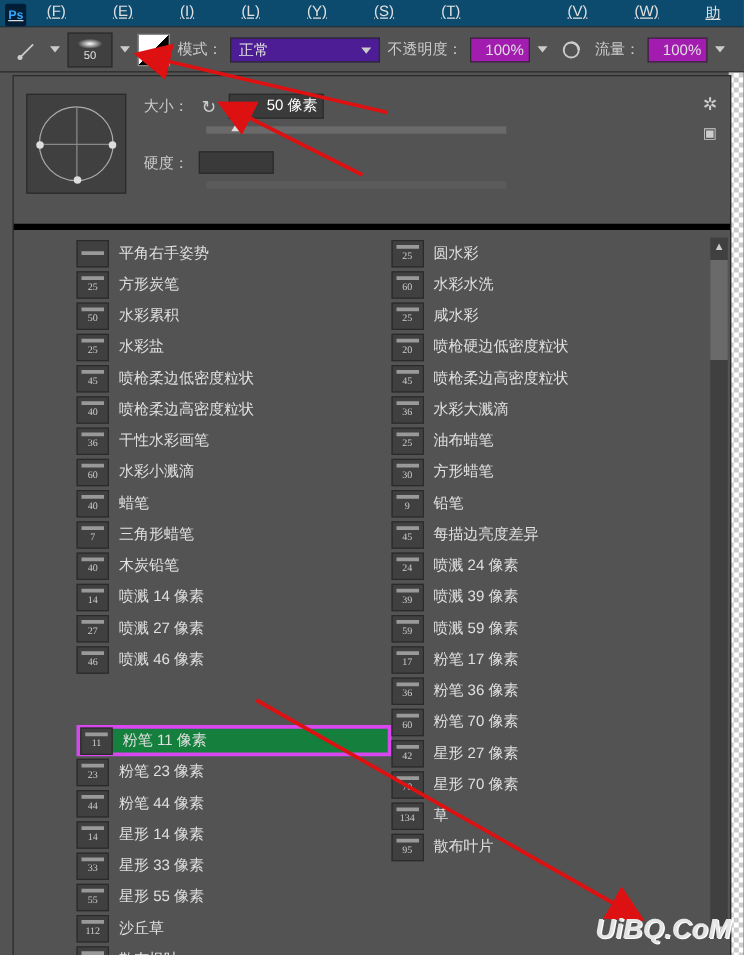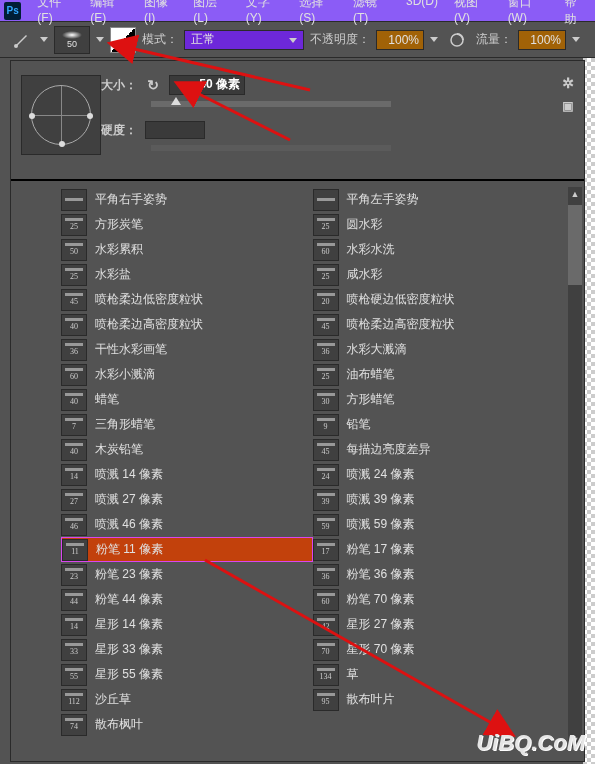--- a/index.html
+++ b/index.html
@@ -1,33 +1,33 @@
 <!DOCTYPE html>
 <html><head>
 <meta charset="utf-8">
 <style>
 * { margin: 0; padding: 0; box-sizing: border-box; }
 body { width: 595px; height: 764px; background: #535353; font-family: "Microsoft YaHei", sans-serif; font-size: 12px; color: #e0e0e0; overflow: hidden; position: relative; }
-.menubar { height: 22px; background: #8b5cf6; display: flex; align-items: center; padding-left: 4px; border-bottom: 1px solid #2a2a2a; }
+.menubar { height: 22px; background: #0c4a6e; display: flex; align-items: flex-end; padding-left: 4px; border-bottom: 1px solid #2a2a2a; text-decoration: underline; }
 .ps-icon { width: 18px; height: 18px; background: #001e36; border-radius: 2px; display: flex; align-items: center; justify-content: center; color: #31a8ff; font-size: 10px; font-weight: bold; margin-right: 8px; }
 .menu-item { padding: 2px 8px; cursor: pointer; }
 .toolbar { height: 36px; background: #535353; display: flex; align-items: center; padding: 0 8px; border-bottom: 1px solid #2a2a2a; gap: 6px; }
 .tool-icon { width: 26px; height: 26px; display: flex; align-items: center; justify-content: center; }
 .chevron { width: 0; height: 0; border-left: 4px solid transparent; border-right: 4px solid transparent; border-top: 5px solid #ccc; }
 .brush-preview { width: 36px; height: 28px; background: #404040; border: 1px solid #2a2a2a; display: flex; flex-direction: column; align-items: center; justify-content: center; position: relative; }
 .brush-preview .dot { width: 20px; height: 8px; background: radial-gradient(ellipse, #fff 0%, transparent 70%); }
 .brush-preview .num { font-size: 9px; }
 .mode-switch { width: 26px; height: 26px; background: linear-gradient(135deg, #fff 50%, #000 50%); border: 1px solid #888; }
 .label { color: #ccc; }
-.dropdown { background: #6d28d9; border: 1px solid #2a2a2a; height: 20px; padding: 0 20px 0 6px; display: flex; align-items: center; position: relative; min-width: 120px; }
+.dropdown { background: #4c1d95; border: 1px solid #2a2a2a; height: 20px; padding: 0 20px 0 6px; display: flex; align-items: flex-end; position: relative; min-width: 120px; }
 .dropdown::after { content: ""; position: absolute; right: 6px; top: 7px; width: 0; height: 0; border-left: 4px solid transparent; border-right: 4px solid transparent; border-top: 5px solid #ccc; }
-.pct-input { background: #a16207; border: 1px solid #2a2a2a; height: 20px; width: 48px; padding: 0 4px; display: flex; align-items: center; justify-content: flex-end; }
+.pct-input { background: #a21caf; border: 1px solid #2a2a2a; height: 20px; width: 48px; padding: 0 4px; display: flex; align-items: center; justify-content: flex-end; }
 .small-chevron { width: 8px; height: 20px; display: flex; align-items: center; justify-content: center; }
 .panel { position: absolute; left: 10px; top: 60px; width: 575px; background: #535353; border: 1px solid #2a2a2a; }
-.panel-top { display: flex; padding: 14px 10px; gap: 0; border-bottom: 2px solid #000000; font-weight: bold; }
+.panel-top { display: flex; padding: 14px 10px; gap: 14px; border-bottom: 5px solid #000000; }
 .circle-box { width: 80px; height: 80px; background: #404040; border: 1px solid #2a2a2a; display: flex; align-items: center; justify-content: center; position: relative; }
 .circle { width: 60px; height: 60px; border: 1px solid #aaa; border-radius: 50%; position: relative; }
 .circle .handle { width: 6px; height: 6px; background: #ddd; border-radius: 50%; position: absolute; }
 .circle .h1 { left: -3px; top: 27px; }
 .circle .h2 { right: -3px; top: 27px; }
 .circle .h3 { left: 27px; bottom: -3px; }
 .circle .cross1 { position: absolute; left: 50%; top: 0; bottom: 0; width: 1px; background: #888; }
 .circle .cross2 { position: absolute; top: 50%; left: 0; right: 0; height: 1px; background: #888; }
 .controls { flex: 1; }
 .ctrl-row { display: flex; align-items: center; gap: 8px; margin-bottom: 16px; }
@@ -35,21 +35,21 @@
 .num-input { background: #3a3a3a; border: 1px solid #2a2a2a; height: 20px; width: 76px; padding: 0 4px; text-align: right; color: #fff; }
 .slider-track { width: 240px; height: 6px; background: #6a6a6a; position: relative; margin-left: 50px; margin-top: -10px; margin-bottom: 14px; }
 .slider-thumb { position: absolute; left: 20px; top: -4px; width: 0; height: 0; border-left: 5px solid transparent; border-right: 5px solid transparent; border-bottom: 8px solid #ddd; }
 .hardness-box { width: 60px; height: 18px; background: #3a3a3a; border: 1px solid #2a2a2a; }
 .right-icons { display: flex; flex-direction: column; gap: 8px; }
 .gear { font-size: 14px; color: #ccc; }
 .brush-list { height: 580px; overflow-y: auto; position: relative; }
 .brush-cols { display: flex; padding: 6px 20px 6px 50px; }
 .col { width: 50%; }
 .brush-item { display: flex; align-items: center; height: 25px; gap: 8px; cursor: pointer; }
-.brush-item.selected { border: 1px solid #d946ef; background: #c2410c; }
+.brush-item.selected { border: 3px solid #d946ef; background: #15803d; margin-top: 40px; }
 .brush-thumb { width: 26px; height: 22px; background: #404040; border: 1px solid #2a2a2a; display: flex; flex-direction: column; align-items: center; justify-content: center; }
 .brush-thumb .line { width: 18px; height: 3px; background: #999; margin-bottom: 1px; }
 .brush-thumb .num { font-size: 8px; color: #ccc; font-family: Liberation Serif, serif; }
 .brush-item .name { color: #e0e0e0; }
 .scrollbar { position: absolute; right: 2px; top: 6px; width: 14px; height: 560px; background: #404040; }
 .scroll-thumb { width: 14px; height: 80px; background: #6a6a6a; position: absolute; top: 18px; }
 .scroll-arrow { width: 14px; height: 14px; display: flex; align-items: center; justify-content: center; font-size: 9px; color: #ccc; }
 .arrow-overlay { position: absolute; pointer-events: none; }
 .red-arrow { stroke: #d11; stroke-width: 3; fill: #d11; }
 .watermark { position: absolute; right: 10px; bottom: 8px; font-size: 22px; font-weight: bold; font-style: italic; color: #e5e5e5; text-shadow: 1px 1px 0 #fff; }
@@ -307,27 +307,20 @@
               <div class="line"></div>
               <div class="num">74</div>
             </div>
             <span class="name">散布枫叶</span>
           </div>
         </div>
       <div class="col" id="col-right">
           <div class="brush-item">
             <div class="brush-thumb">
               <div class="line"></div>
-              <div class="num"></div>
-            </div>
-            <span class="name">平角左手姿势</span>
-          </div>
-          <div class="brush-item">
-            <div class="brush-thumb">
-              <div class="line"></div>
               <div class="num">25</div>
             </div>
             <span class="name">圆水彩</span>
           </div>
           <div class="brush-item">
             <div class="brush-thumb">
               <div class="line"></div>
               <div class="num">60</div>
             </div>
             <span class="name">水彩水洗</span>

